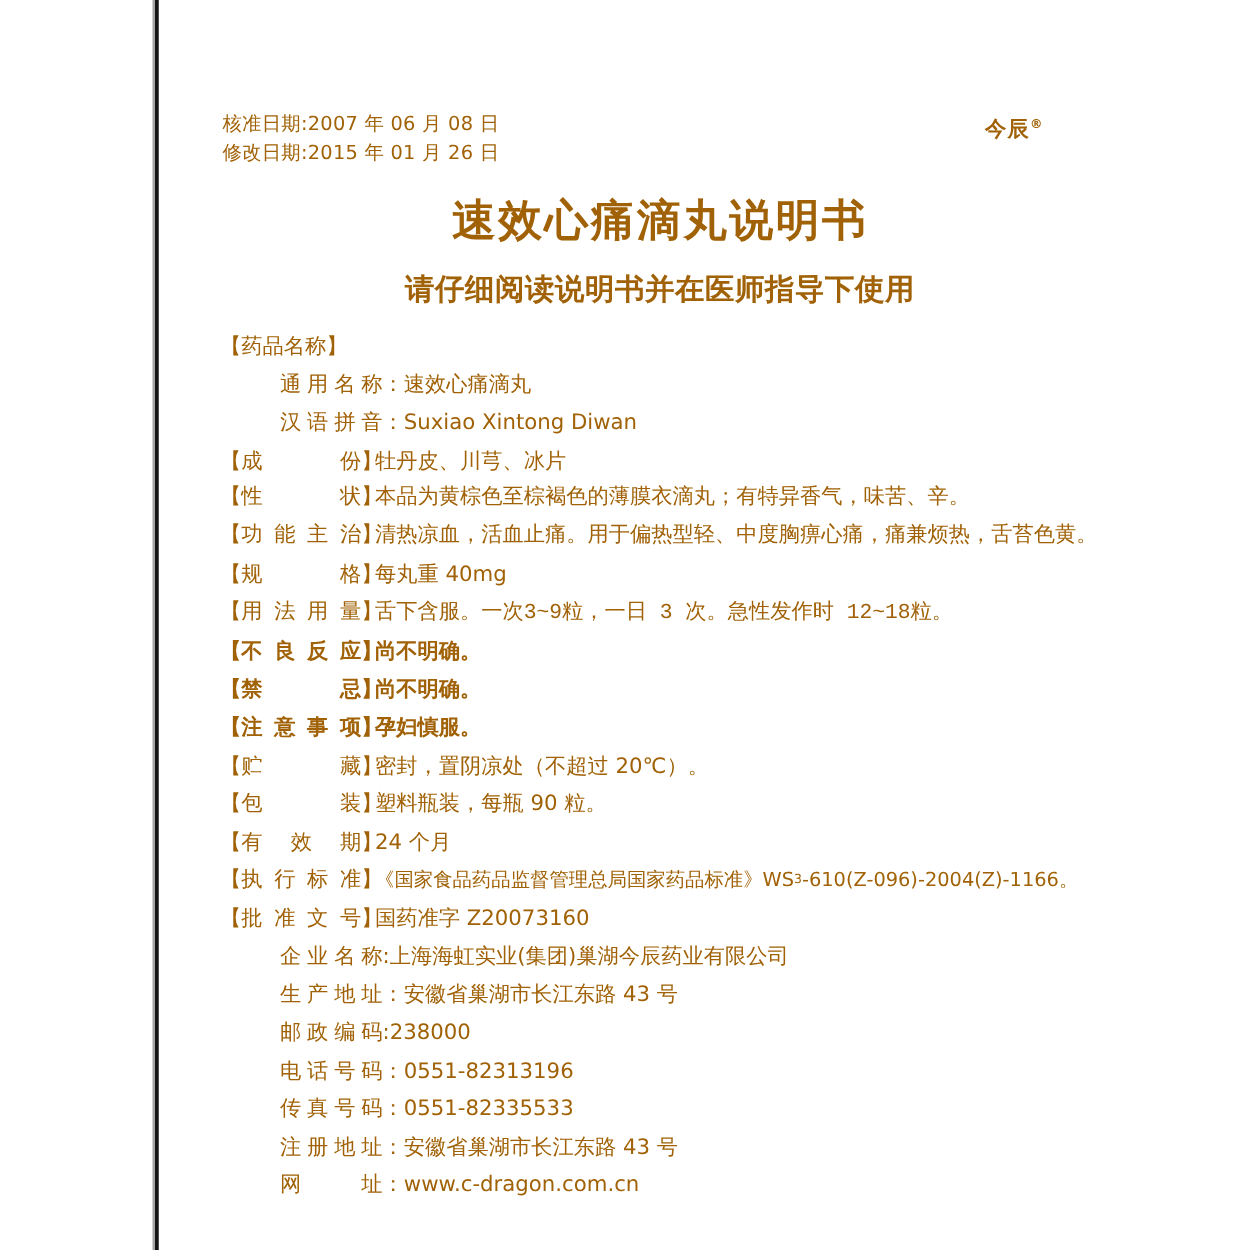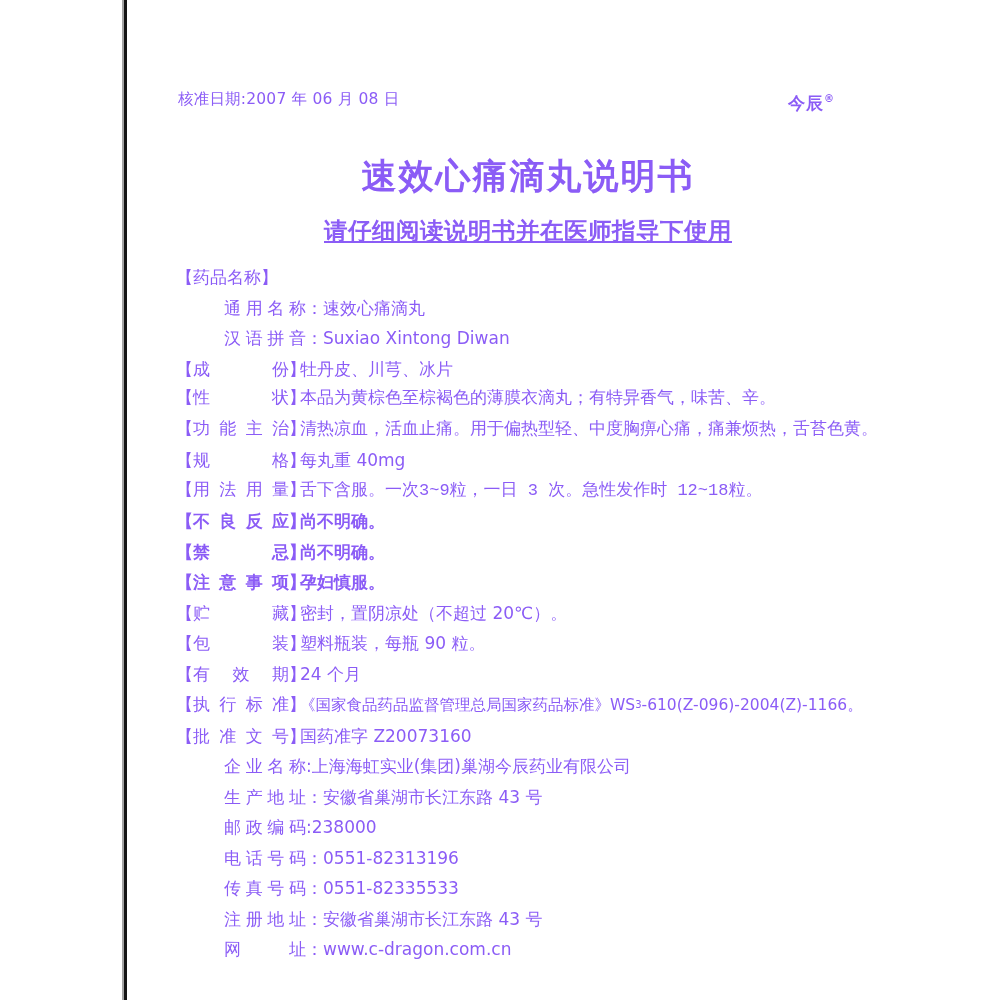--- a/index.html
+++ b/index.html
@@ -8,21 +8,21 @@
     padding: 0;
     background: #ffffff;
   }
   #page {
     position: relative;
     width: 1000px;
     height: 1000px;
     background: #ffffff;
     overflow: hidden;
     font-family: "DejaVu Sans", "Liberation Sans", sans-serif;
-    color: #8b5cf6;
+    color: #a16207;
   }
   
   .scan-edge-left {
     position: absolute;
     top: 0;
     left: 124px;
     width: 3px;
     height: 1000px;
     background: #141414;
   }
@@ -84,21 +84,20 @@
   .doc-subtitle {
     position: absolute;
     top: 215px;
     left: 0;
     width: 800px;
     text-align: center;
     font-weight: bold;
     font-size: 23.5px;
     letter-spacing: .5px;
     white-space: nowrap;
-    text-decoration: underline;
   }
 
   
   .body-block {
     position: absolute;
     top: 262px;
     left: 48px;
     width: 730px;
     font-size: 17px;
     line-height: 30.5px;
@@ -156,20 +155,21 @@
 
 <div id="page">
 
   <div class="scan-edge-left-soft"></div>
   <div class="scan-edge-left"></div>
 
   <div class="sheet">
 
     <div class="dates">
       <div>核准日期:2007 年 06 月 08 日</div>
+      <div>修改日期:2015 年 01 月 26 日</div>
     </div>
 
     <div class="brand"><span>今辰</span><sup>®</sup></div>
 
     <div class="doc-title">速效心痛滴丸说明书</div>
     <div class="doc-subtitle">请仔细阅读说明书并在医师指导下使用</div>
 
     <div class="body-block">
 
       <div class="row">【药品名称】</div>

